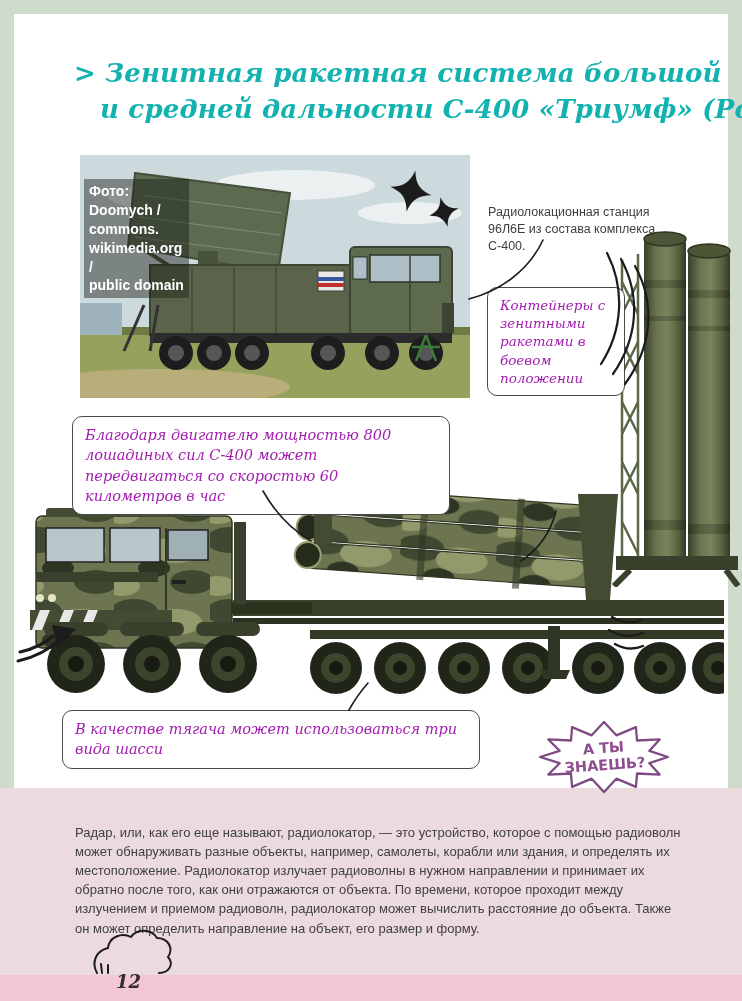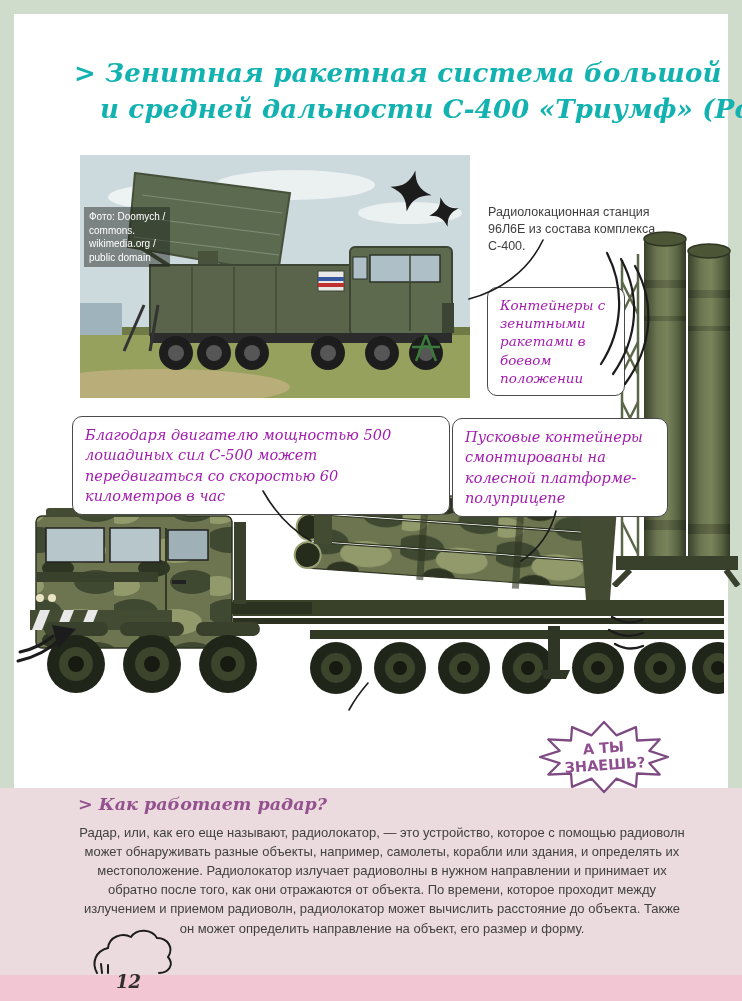--- a/index.html
+++ b/index.html
@@ -20,22 +20,22 @@
     font-style:italic; font-weight:bold; font-size:26px; letter-spacing:.2px;
     white-space:nowrap; z-index:2;
   }
   .title-l1{left:74px; top:58px;}
   .title-l2{left:100px; top:94px;}
 
   
   .photo{position:absolute;left:80px;top:155px;width:390px;height:243px;z-index:1;}
   .photo svg{display:block;width:100%;height:100%;}
   .photo-credit{
-    position:absolute;left:4px;top:52px;max-width:95px;
-    background:rgba(25,28,22,.45);color:#ffffff;font-size:10px;font-weight:normal;
+    position:absolute;left:4px;top:24px;max-width:95px;
+    background:rgba(25,28,22,.45);color:#ffffff;font-size:14px;font-weight:bold;
     line-height:1.35;padding:3px 5px;white-space:pre-line;z-index:3;
   }
 
   
   .launcher-svg{position:absolute;left:588px;top:222px;width:154px;height:365px;z-index:1;}
   .vehicle-svg{position:absolute;left:18px;top:452px;width:706px;height:258px;z-index:1;}
   .doodles{position:absolute;left:0;top:0;width:742px;height:1001px;z-index:6;pointer-events:none;}
 
   
   .plain-caption{
@@ -64,21 +64,21 @@
   }
   .burst-text span{display:block;width:80px;}
 
   
   .info-heading{
     position:absolute;left:78px;top:794px;color:#94518f;font-family:"DejaVu Serif",serif;
     font-style:italic;font-weight:bold;font-size:17.5px;z-index:5;white-space:nowrap;
   }
   .info-body{
     position:absolute;left:75px;top:823px;width:614px;color:#414141;font-size:13px;
-    line-height:1.47;z-index:5;text-align:center;
+    line-height:1.47;z-index:5;text-align:left;
   }
 
   .page-number{
     position:absolute;left:116px;top:943px;color:#2e2e2e;font-family:"DejaVu Serif",serif;
     font-style:italic;font-weight:bold;font-size:18px;z-index:7;margin-top:28px;
   }
 </style>
 </head>
 <body>
 
@@ -277,36 +277,35 @@
     </g>
 
     <rect x="530" y="174" width="12" height="44" fill="#2f3626"></rect>
     <polygon points="522,218 552,218 548,227 526,227" fill="#2f3626"></polygon>
   </svg>
 
   <div class="plain-caption radar-caption">Радиолокационная станция 96Л6Е из состава комплекса С-400.</div>
 
   <div class="hand-note bubble">Контейнеры с зенитными ракетами в боевом положении</div>
 
-  <div class="hand-note engine-note">Благодаря двигателю мощностью 500 лошадиных сил С-500 может передвигаться со скоростью 60 километров в час</div>
-
-  <div class="hand-note launch-note">Пусковые контейнеры смонтированы на колесной платформе-полуприцепе</div>
-
-
+  <div class="hand-note engine-note">Благодаря двигателю мощностью 800 лошадиных сил С-400 может передвигаться со скоростью 60 километров в час</div>
+
+
+
+  <div class="hand-note chassis-note">В качестве тягача может использоваться три вида шасси</div>
 
   <div class="burst">
     <svg viewBox="0 0 128 78">
       <polygon points="126,39 108,45 118,56 96,55 95,68 76,60 64,73 52,60 33,68 32,55 10,56 21,45 2,39 21,33 10,22 32,23 33,10 52,18 64,5 76,18 95,10 96,23 118,22 108,33" fill="#ffffff" stroke="#7d4a82" stroke-width="2.2" stroke-linejoin="round"></polygon>
     </svg>
     <div class="burst-text">
         <span>А ТЫ ЗНАЕШЬ?</span>
       </div>
   </div>
 
-  <div class="info-heading">&gt; Как работает радар?</div>
   <div class="info-body">Радар, или, как его еще называют, радиолокатор, — это устройство, которое с помощью радиоволн может обнаруживать разные объекты, например, самолеты, корабли или здания, и определять их местоположение. Радиолокатор излучает радиоволны в нужном направлении и принимает их обратно после того, как они отражаются от объекта. По времени, которое проходит между излучением и приемом радиоволн, радиолокатор может вычислить расстояние до объекта. Также он может определить направление на объект, его размер и форму.</div>
 
   <div class="page-number">12</div>
 
   <svg class="doodles" viewBox="0 0 742 1001">
     <g fill="none" stroke="#1c1c1c" stroke-linecap="round">
 
       <path fill="#1c1c1c" stroke="none" transform="translate(411,191) rotate(12)" d="M0,-21 C3,-8 8,-3 21,0 C8,3 3,8 0,21 C-3,8 -8,3 -21,0 C-8,-3 -3,-8 0,-21 Z"></path>
       <path fill="#1c1c1c" stroke="none" transform="translate(444,212) rotate(-14) scale(0.72)" d="M0,-21 C3,-8 8,-3 21,0 C8,3 3,8 0,21 C-3,8 -8,3 -21,0 C-8,-3 -3,-8 0,-21 Z"></path>
 

